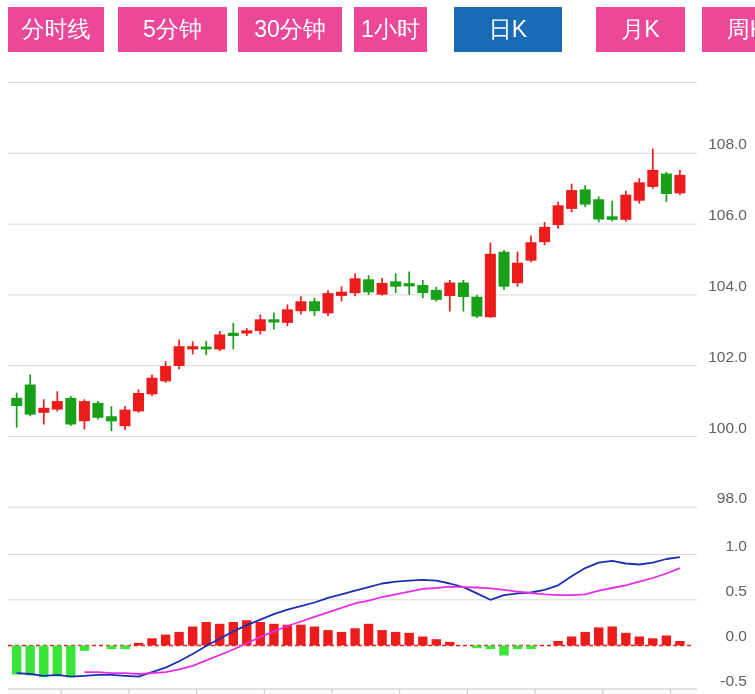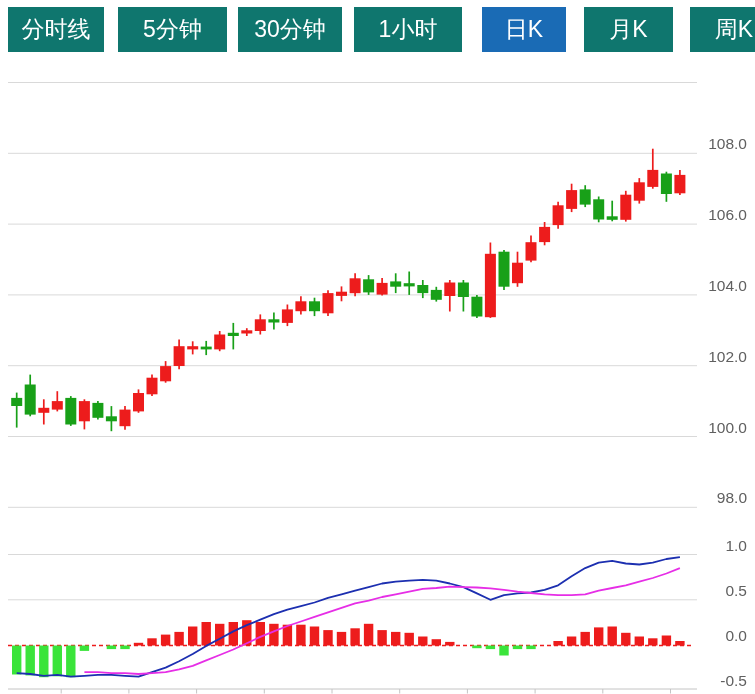--- a/index.html
+++ b/index.html
@@ -1,25 +1,25 @@
 <!DOCTYPE html>
 <html><head>
 <meta charset="utf-8">
 <style>
   html,body{margin:0;padding:0;background:#fff;}
   .app{position:relative;width:755px;height:694px;background:#fff;overflow:hidden;
        font-family:"Liberation Sans","DejaVu Sans",sans-serif;}
   .tabbar{position:absolute;left:8px;top:7px;display:flex;z-index:2;}
-  .tab{height:45px;background:#0f766e;color:#ffffff;font-size:23px;line-height:45px;
+  .tab{height:45px;background:#ec4899;color:#ffffff;font-size:23px;line-height:45px;
        text-align:center;border:none;padding:0;cursor:pointer;font-family:inherit;display:block;}
   .tab:nth-child(1){width:96px;margin-right:14px;}
   .tab:nth-child(2){width:109px;margin-right:11px;}
   .tab:nth-child(3){width:104px;margin-right:12px;}
-  .tab:nth-child(4){width:108px;margin-right:20px;}
-  .tab:nth-child(5){width:84px;margin-right:18px;}
+  .tab:nth-child(4){width:73px;margin-right:27px;}
+  .tab:nth-child(5){width:108px;margin-right:34px;}
   .tab:nth-child(6){width:89px;margin-right:17px;}
   .tab:nth-child(7){width:88px;}
   .tab.active{background:#1a6bb5;}
   #chart{position:absolute;left:0;top:0;z-index:1;}
   #chart text{font-family:"Liberation Sans","DejaVu Sans",sans-serif;font-size:15.5px;fill:#606060;}
 </style>
 </head>
 <body>
 
 <div class="app">

